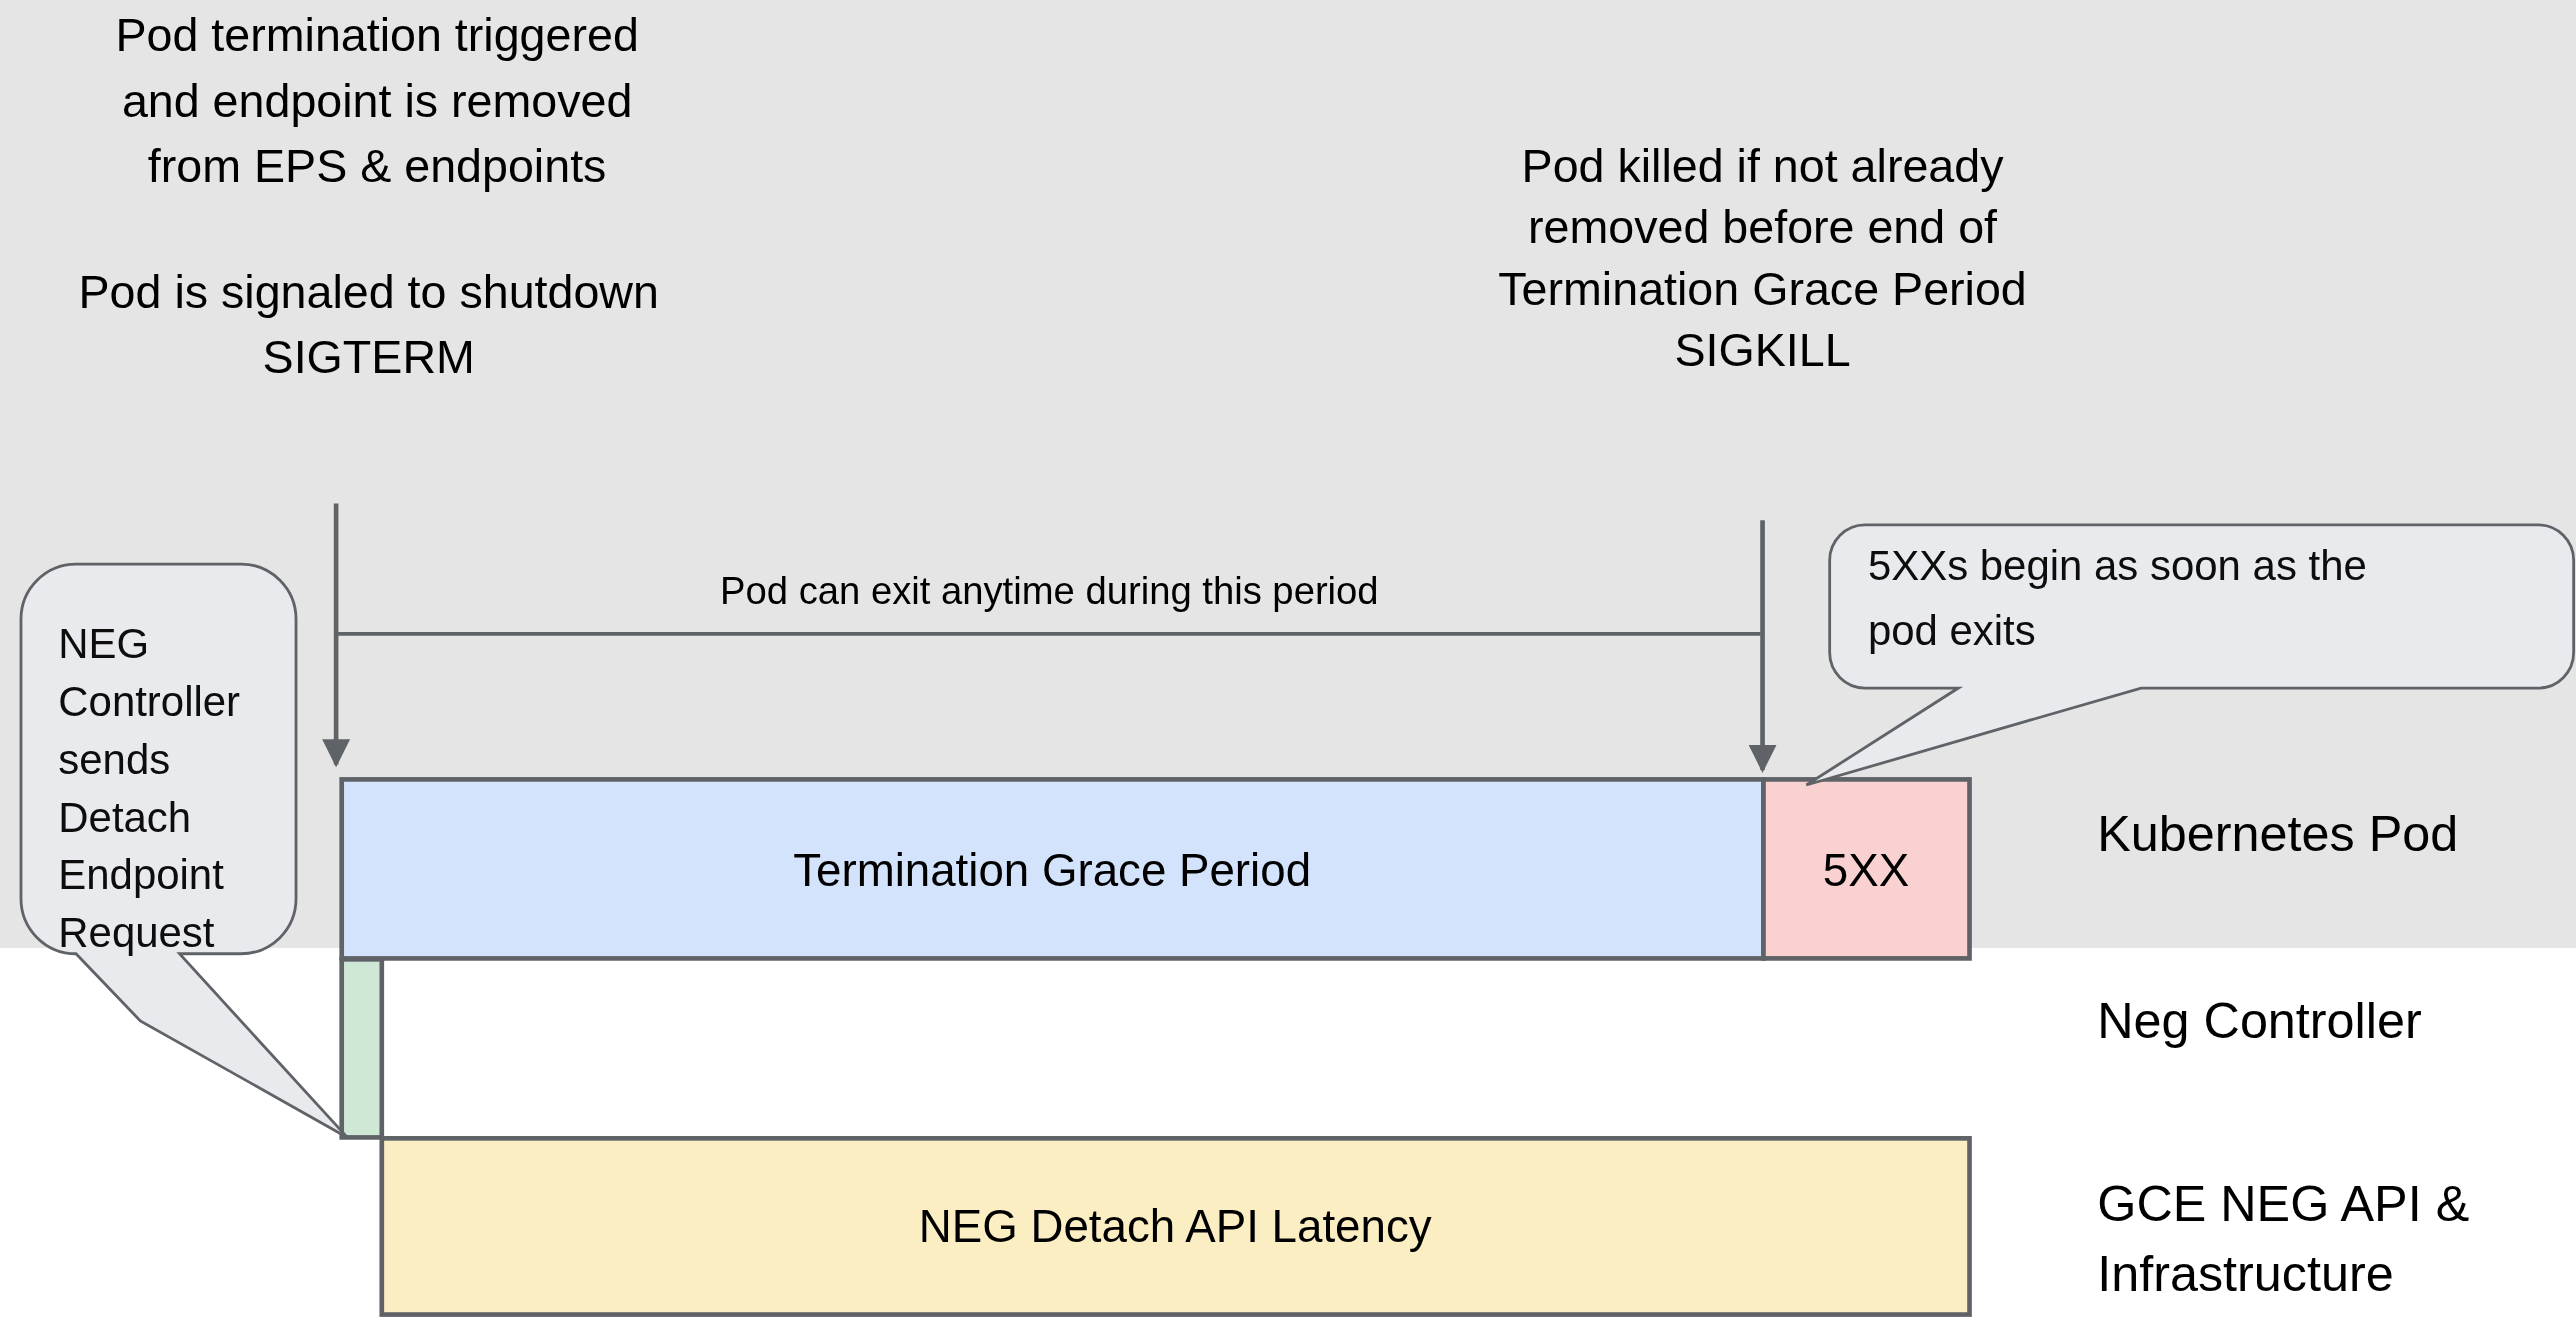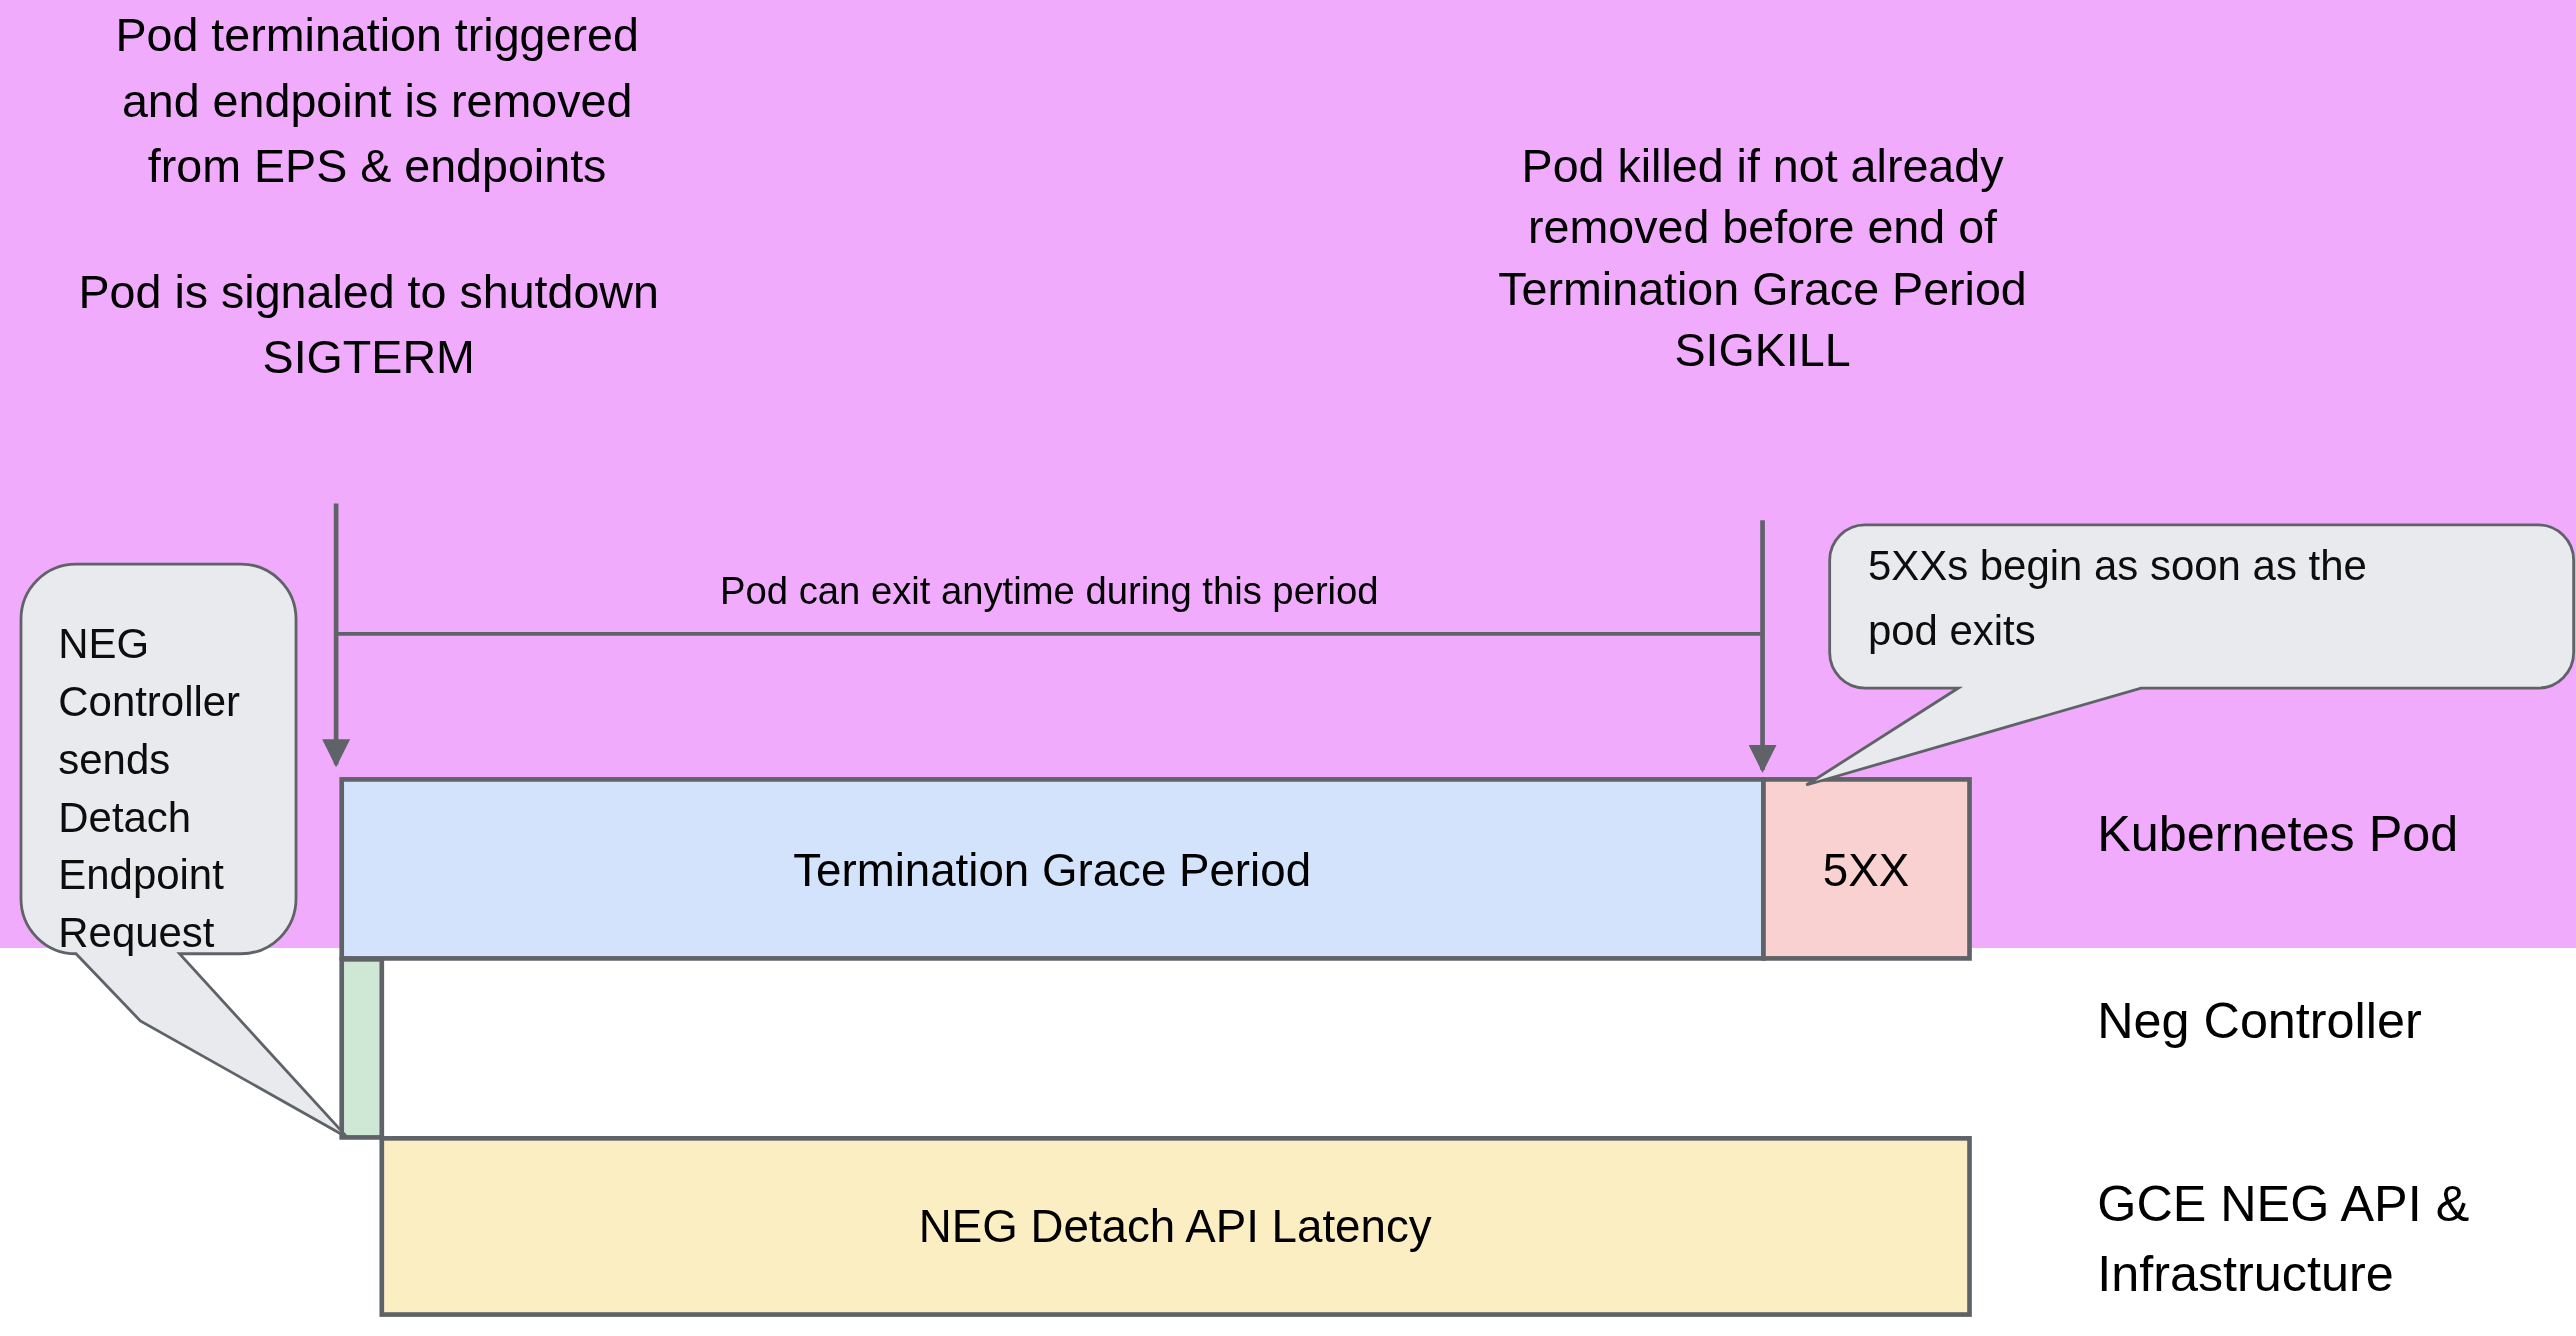--- a/index.html
+++ b/index.html
@@ -11,21 +11,21 @@
     width: 2576px;
     height: 1336px;
     font-family: "Liberation Sans", sans-serif;
     color: #000000;
     overflow: hidden;
   }
   #stage {
     position: relative;
     width: 2576px;
     height: 948px;
-    background: #f0abfc;
+    background: #e5e5e5;
   }
   #diagram-svg {
     position: absolute;
     left: 0;
     top: 0;
     width: 2576px;
     height: 1336px;
   }
   .note-text {
     font-family: "Liberation Sans", sans-serif;

